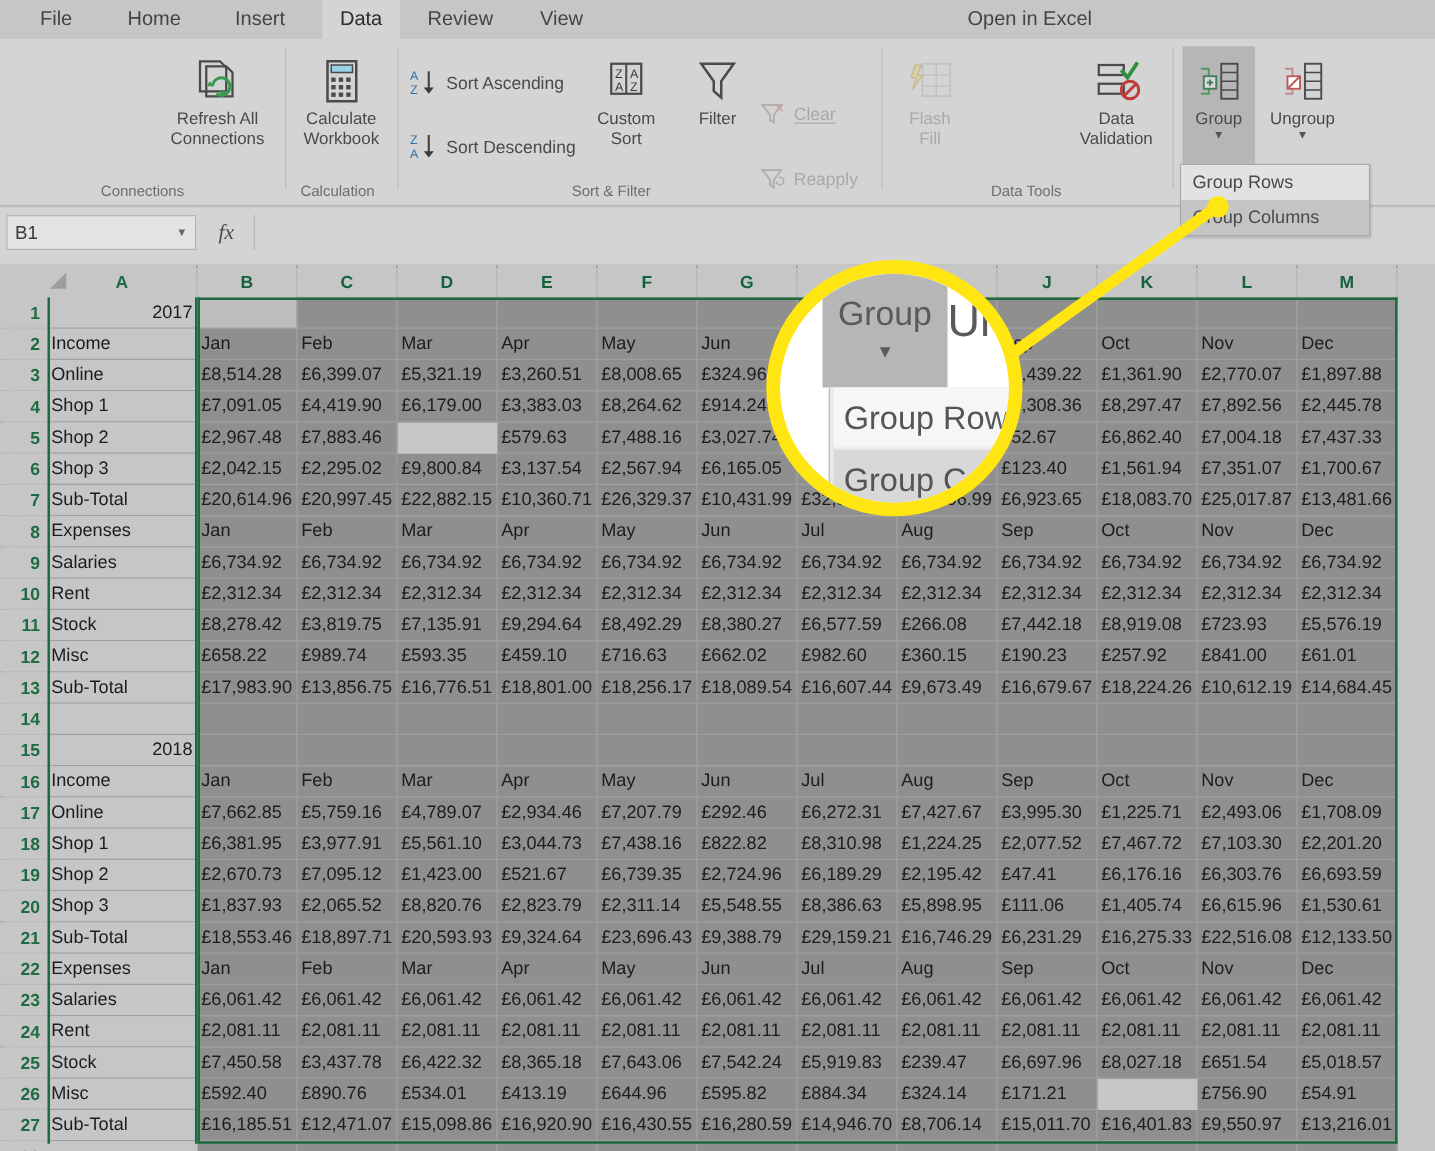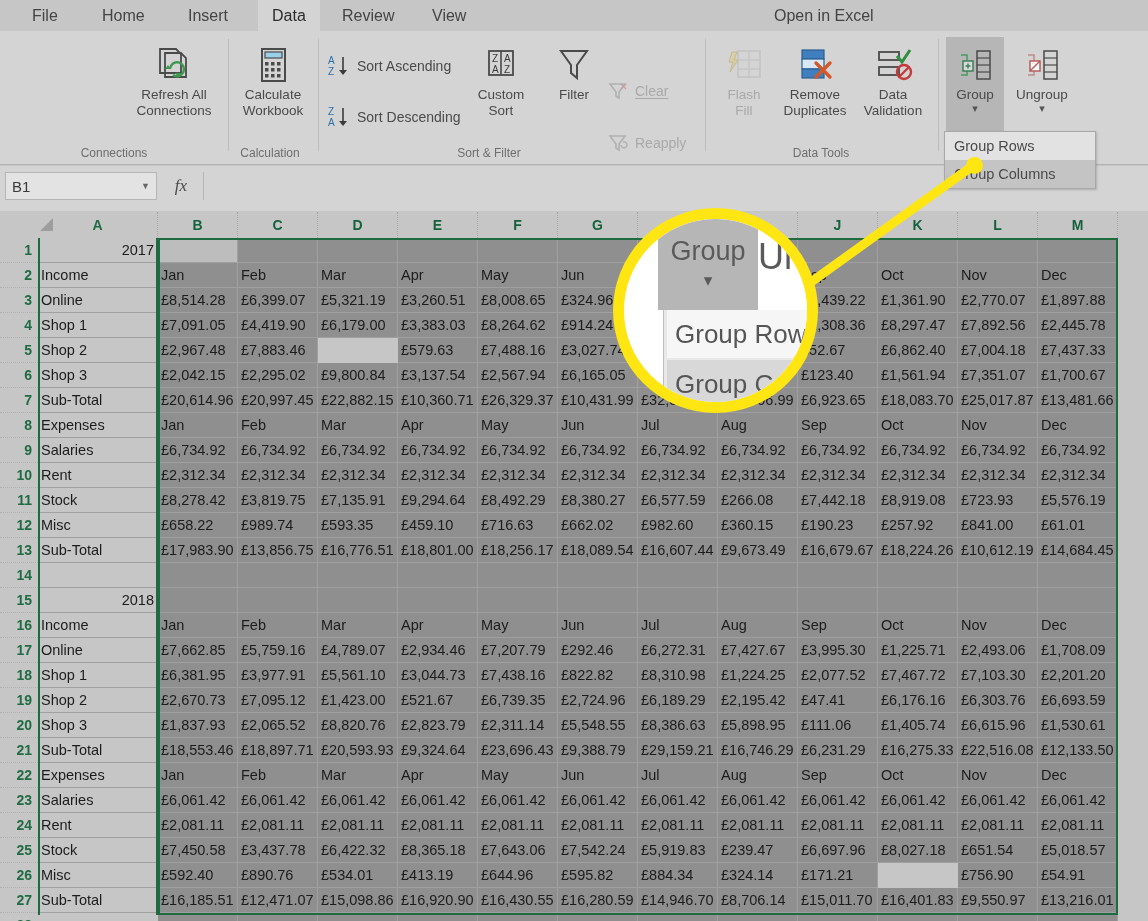--- a/index.html
+++ b/index.html
@@ -310,32 +310,20 @@
         <line x1="16" y1="17" x2="38" y2="17" stroke="#c3c3c3" stroke-width="1.2"></line>
         <line x1="16" y1="26" x2="38" y2="26" stroke="#c3c3c3" stroke-width="1.2"></line>
         <line x1="27" y1="8" x2="27" y2="34" stroke="#c3c3c3" stroke-width="1.2"></line>
         <path d="M10 9 l5 0 -3 8 4 0 -8 12 3 -10 -4 0 z" fill="#d9cfa8" stroke="#c3b98f" stroke-width="1"></path>
       </svg>
     </span>
     <span class="lbl">Flash
 Fill</span>
   </div>
 
-  <div class="rb-item" style="left:772px; top:12px; width:86px;">
-    <span>
-      <svg width="44" height="44" viewBox="0 0 44 44">
-        <rect x="9" y="7" width="22" height="9" fill="#3f7fbf" stroke="#2b5f91" stroke-width="1.2"></rect>
-        <rect x="9" y="16" width="22" height="10" fill="#d7e7f5" stroke="#2b5f91" stroke-width="1.2"></rect>
-        <rect x="9" y="26" width="22" height="9" fill="#3f7fbf" stroke="#2b5f91" stroke-width="1.2"></rect>
-        <path d="M23 20 l14 14 M37 20 l-14 14" stroke="#d4572a" stroke-width="3.4" stroke-linecap="round"></path>
-      </svg>
-    </span>
-    <span class="lbl">Remove
-Duplicates</span>
-  </div>
 
   <div class="rb-item" style="left:858px; top:12px; width:70px;">
     <span>
       <svg width="44" height="44" viewBox="0 0 44 44">
         <rect x="8" y="9" width="20" height="8" fill="none" stroke="#4a4a4a" stroke-width="1.8"></rect>
         <rect x="8" y="24" width="20" height="8" fill="none" stroke="#4a4a4a" stroke-width="1.8"></rect>
         <path d="M26 13 l5 6 8 -12" fill="none" stroke="#2f8f3e" stroke-width="3"></path>
         <circle cx="33" cy="29" r="7" fill="none" stroke="#c23b3b" stroke-width="2.4"></circle>
         <line x1="28" y1="34" x2="38" y2="24" stroke="#c23b3b" stroke-width="2.4"></line>
       </svg>

